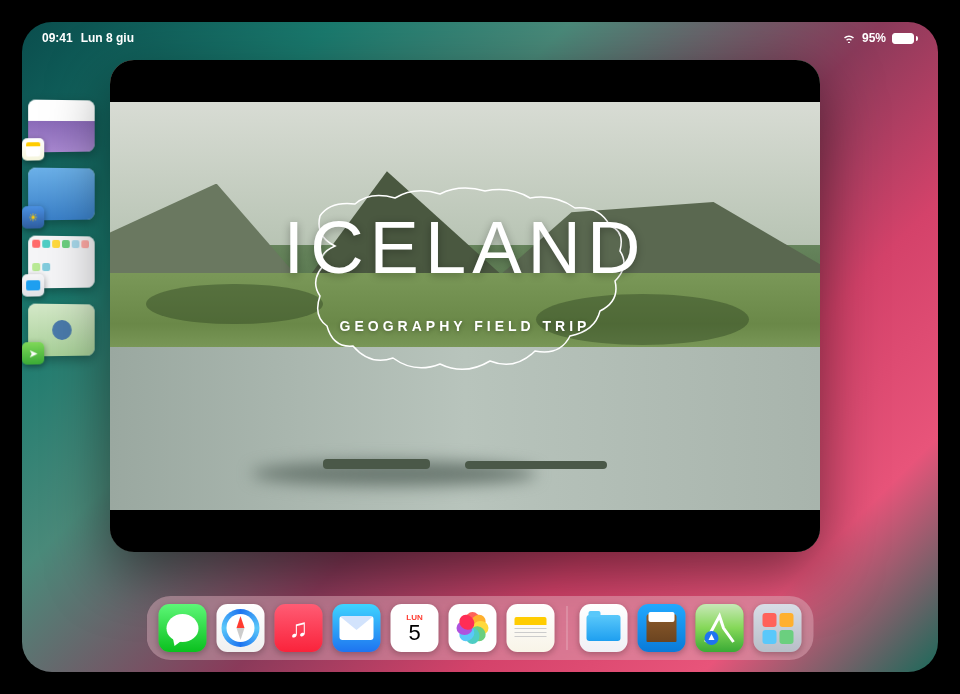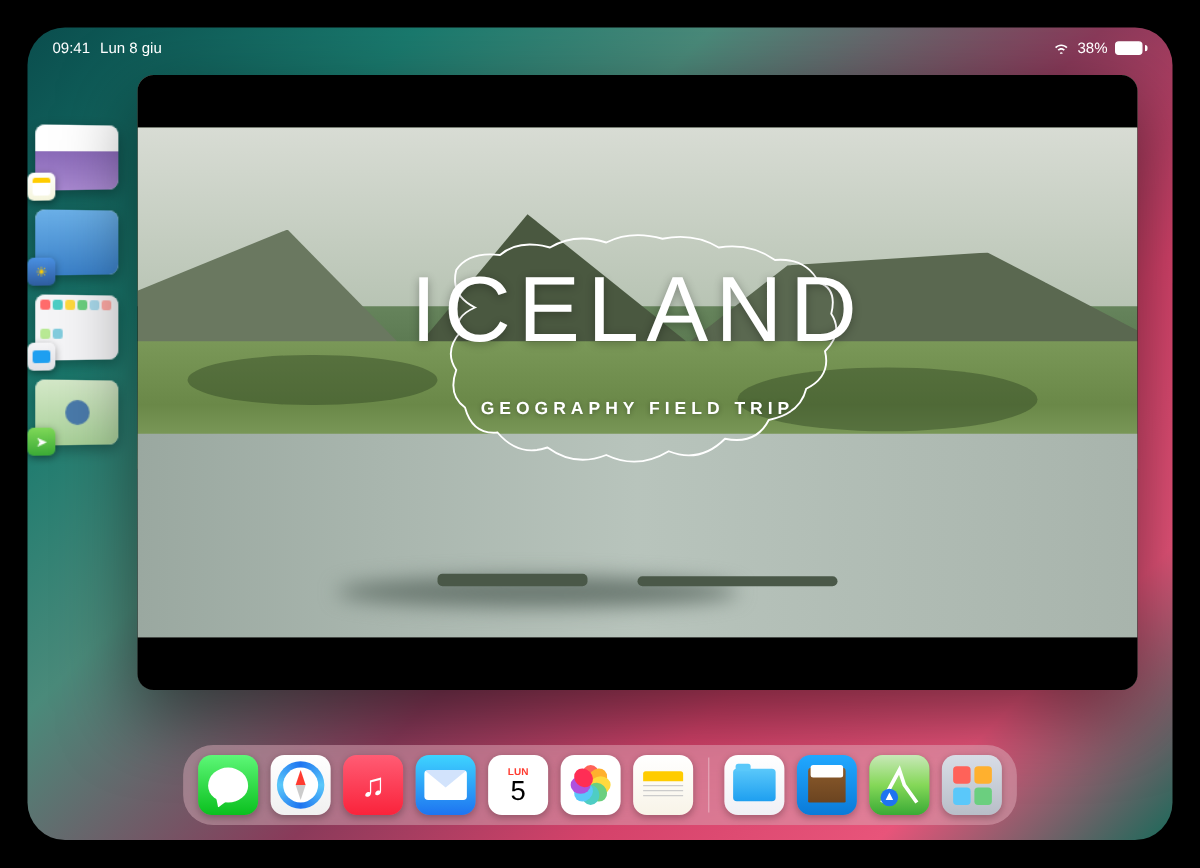--- a/index.html
+++ b/index.html
@@ -31,21 +31,21 @@
       top: 6px;
       left: 0;
       right: 0;
       height: 20px;
       display: flex;
       justify-content: space-between;
       align-items: center;
       padding: 0 20px;
       color: #fff;
       font-size: 12px;
-      font-weight: 400;
+      font-weight: 700;
       z-index: 100;
       gap: 40px;
     }
     .status-left { display: flex; gap: 8px; }
     .status-right { display: flex; gap: 6px; align-items: center; }
     .wifi-icon { width: 14px; height: 10px; }
     .battery-shell { display: flex; align-items: center; gap: 2px; }
     .battery-icon {
       width: 22px; height: 11px; border: 1px solid #fff; border-radius: 3px;
       background: #fff; position: relative;
@@ -100,24 +100,24 @@
     .thumb-files { background: #f5f5f7; display:flex; flex-wrap:wrap; padding:4px; gap:2px; }
     .thumb-files-grid { width:8px; height:8px; border-radius:2px; }
     .thumb-maps { background: linear-gradient(180deg,#d4e8c8,#a8d098); }
     .maps-circle { width:20px; height:20px; border-radius:50%; background:#4a7aaa; margin:16px auto 0; }
 
     
     .main-window {
       position: absolute;
       left: 88px;
       top: 38px;
-      width: 800px;
+      width: 710px;
       height: 492px;
       background: #000;
-      border-radius: 13px;
+      border-radius: 24px;
       overflow: hidden;
       box-shadow: 0 20px 60px rgba(0,0,0,0.5);
       z-index: 10;
     }
     .presentation-slide {
       width: 100%;
       height: 100%;
       position: relative;
       background: linear-gradient(180deg, #b8c4b0 0%, #a8b8a0 15%, #7a9870 25%, #6a8860 35%, #5a7850 45%, #8a9880 55%, #b8c0b8 65%, #909890 80%, #788078 100%);
       display: flex;
@@ -262,21 +262,21 @@
 
     <div class="status-bar">
       <div class="status-left">
         <span>09:41</span>
         <span>Lun 8 giu</span>
       </div>
       <div class="status-right">
         <svg class="wifi-icon" viewBox="0 0 16 12" fill="#fff">
           <path d="M8 10.5a1.3 1.3 0 100 2.6 1.3 1.3 0 000-2.6zM4.5 8c2-2 5-2 7 0l-1.2 1.2c-1.3-1.3-3.3-1.3-4.6 0zM2 5.5c3.3-3.3 8.7-3.3 12 0l-1.2 1.2c-2.7-2.7-7-2.7-9.6 0z"></path>
         </svg>
-        <span>38%</span>
+        <span>95%</span>
         <div class="battery-shell">
           <div class="battery-icon"></div>
           <div class="battery-cap"></div>
         </div>
       </div>
     </div>
 
     <div class="stage-sidebar">
       <div class="stage-thumb">
         <div class="stage-thumb-inner thumb-notes"></div>

